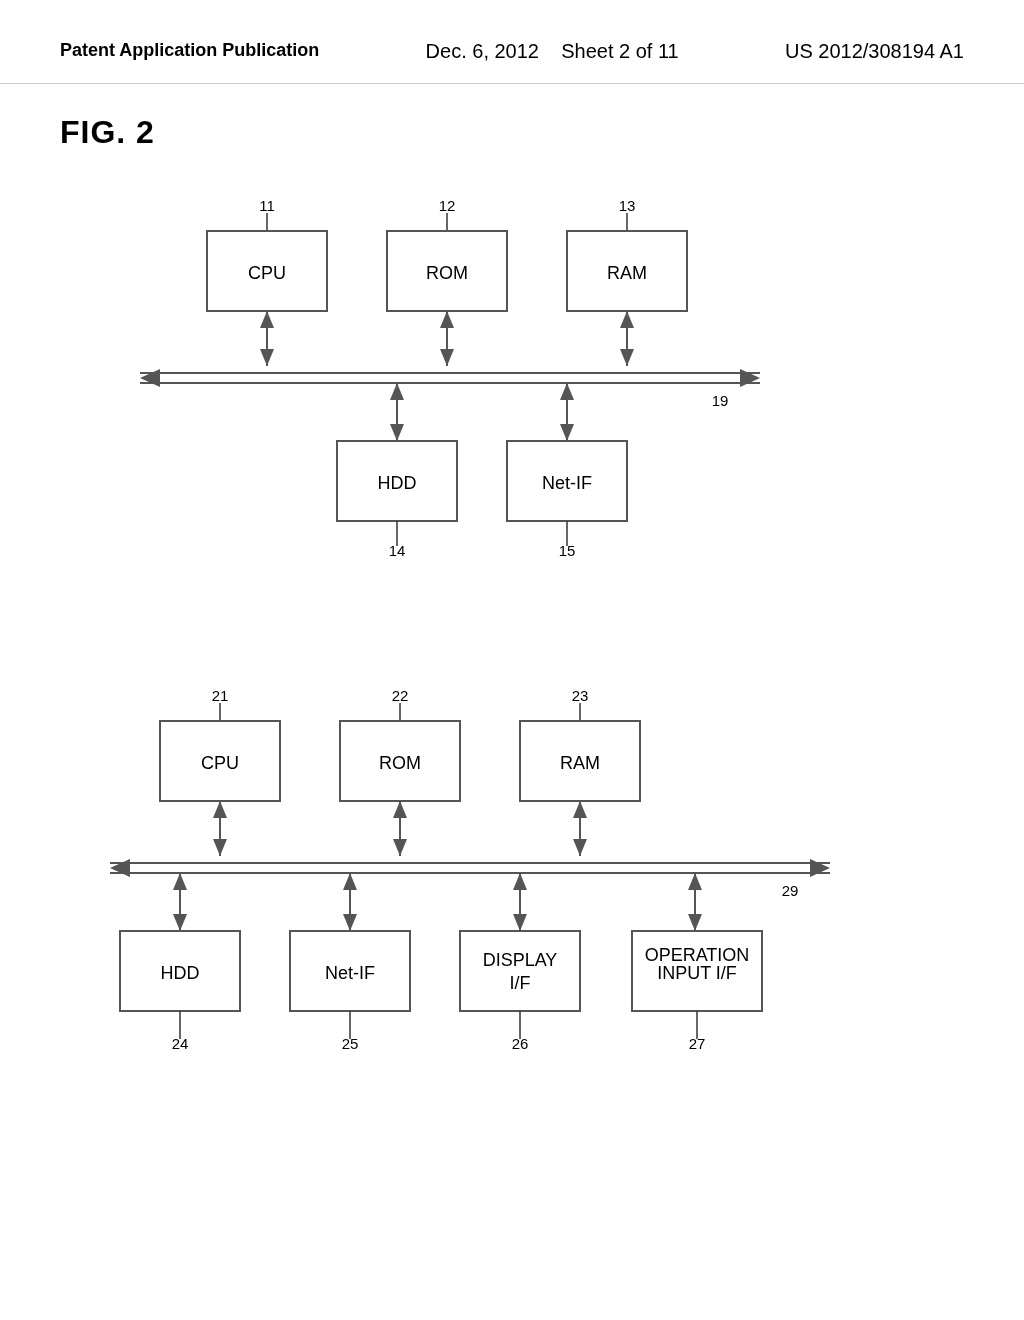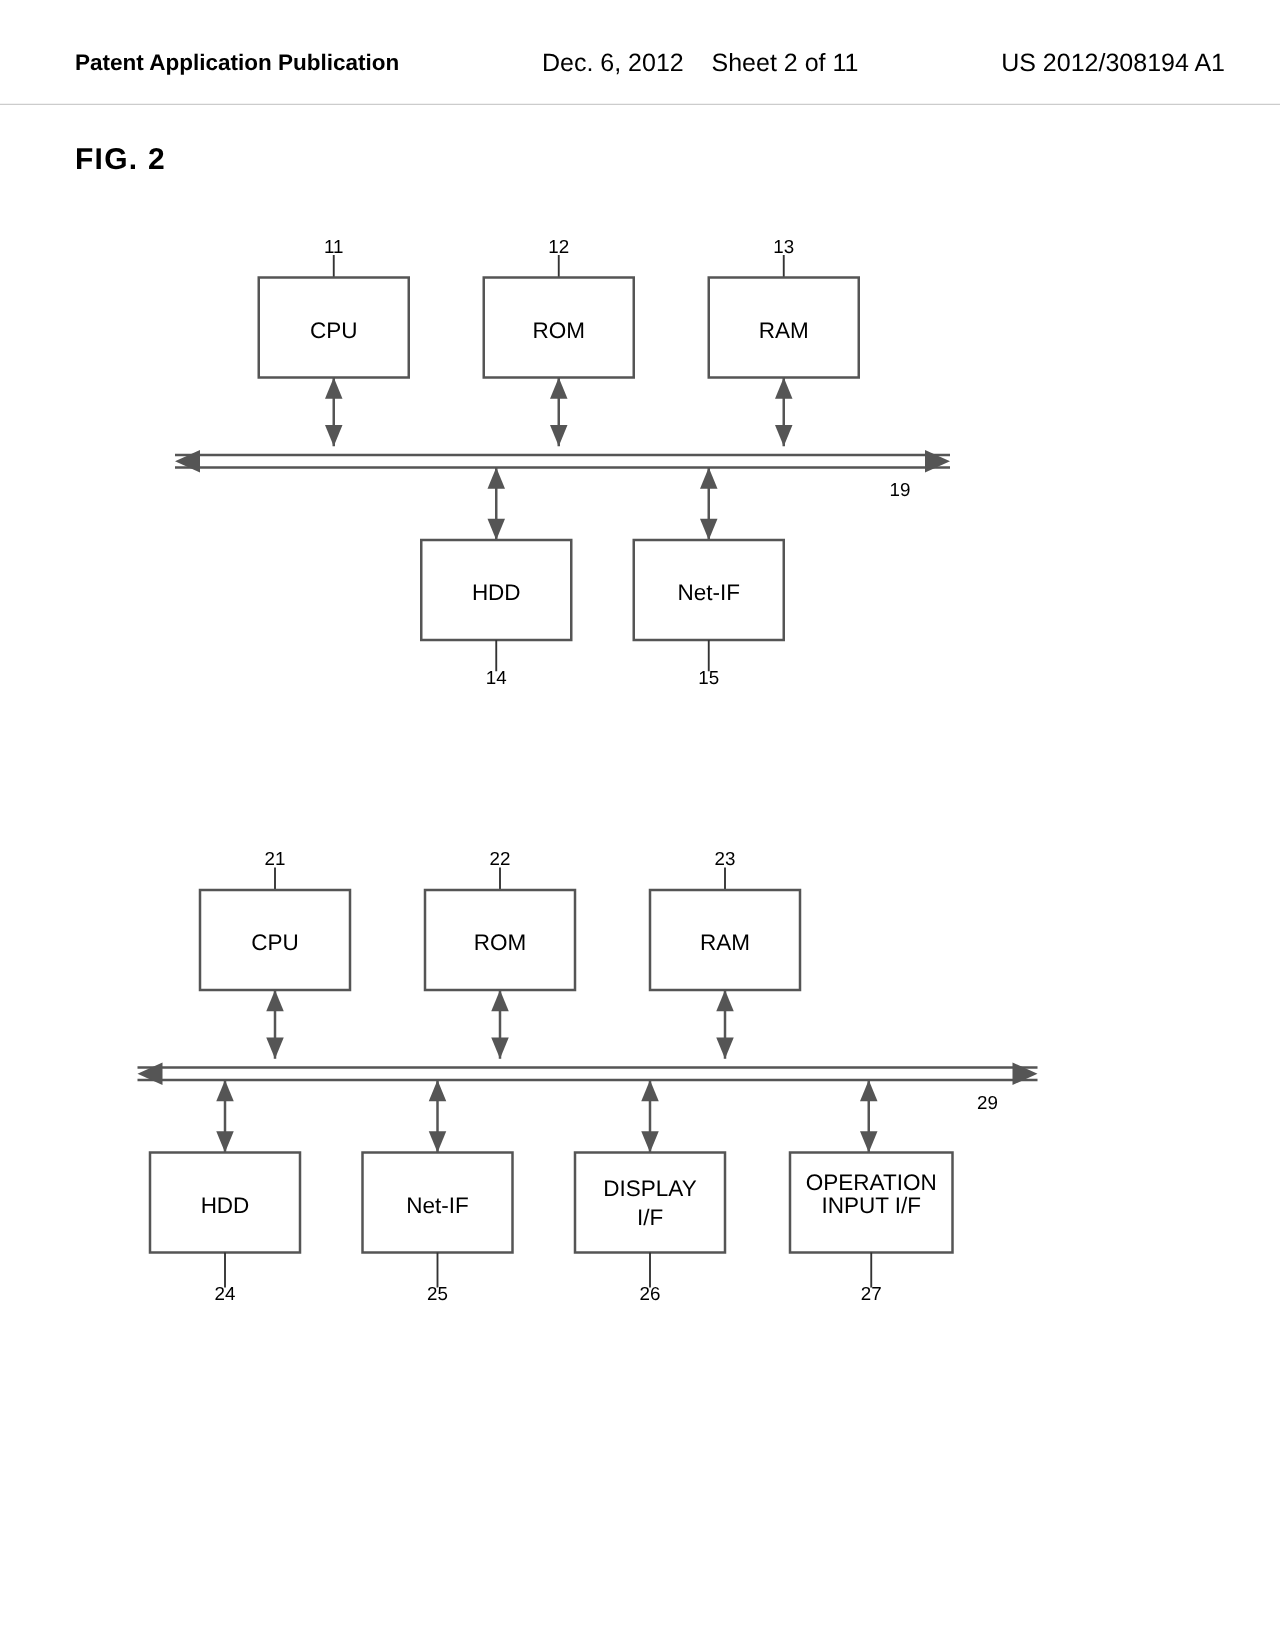--- a/index.html
+++ b/index.html
@@ -10,21 +10,21 @@
       min-height: 1320px;
       position: relative;
       overflow-x: hidden;
     }
 
     
     .header {
       display: flex;
       justify-content: space-between;
       align-items: flex-start;
-      padding: 40px 44px 20px 60px;
+      padding: 40px 60px 20px 60px;
       border-bottom: 1px solid #ccc;
     }
     .header-left {
       font-size: 18px;
       font-weight: bold;
       font-family: Arial, sans-serif;
     }
     .header-center {
       font-size: 20px;
       font-family: Arial, sans-serif;
@@ -36,21 +36,21 @@
       text-align: right;
     }
 
     
     .content {
       padding: 30px 60px;
     }
 
     
     .fig-title {
-      font-size: 24px;
+      font-size: 32px;
       font-weight: bold;
       font-family: Arial, sans-serif;
       margin-bottom: 30px;
       letter-spacing: 1px;
     }
 
     
     .diagram-container {
       position: relative;
       margin-bottom: 60px;

